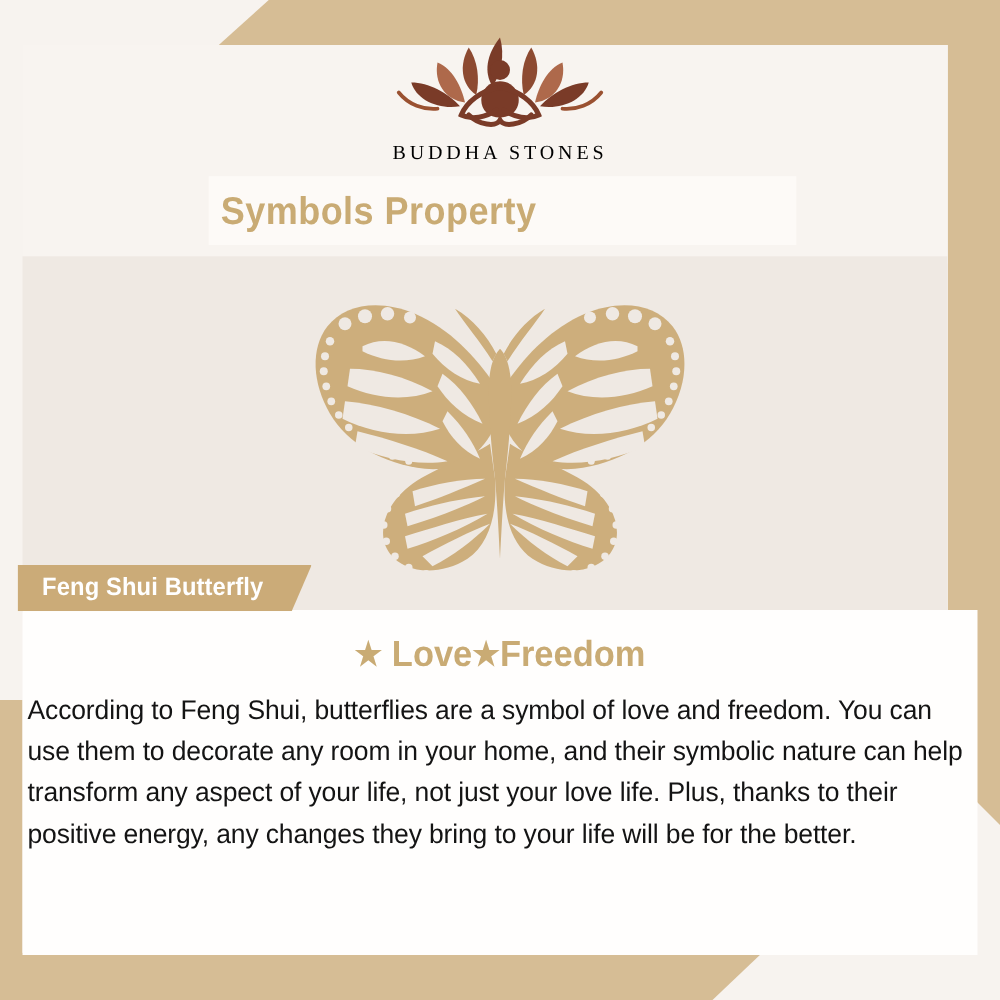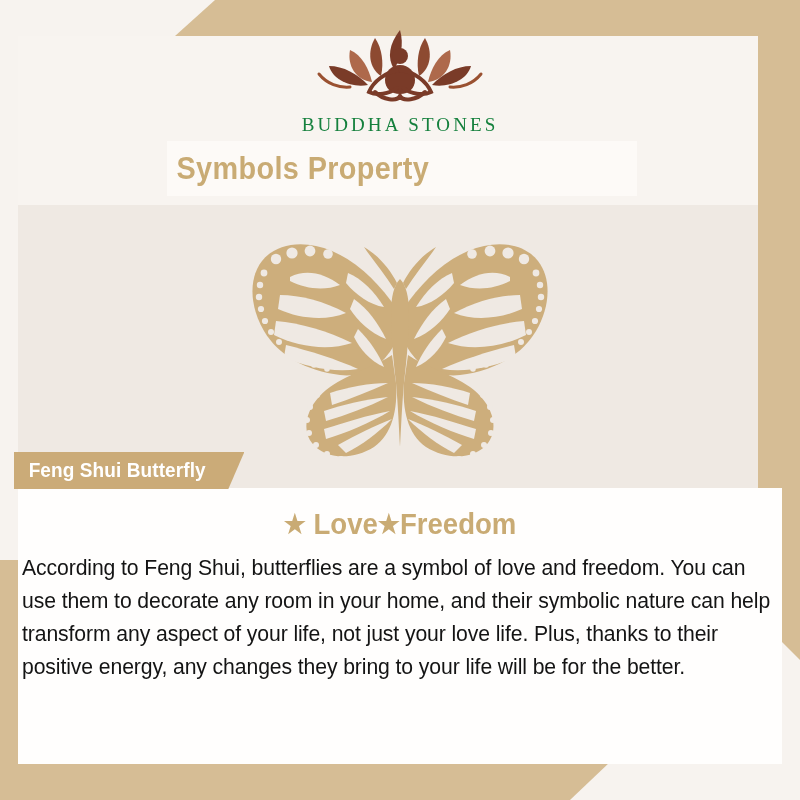--- a/index.html
+++ b/index.html
@@ -48,22 +48,22 @@
 
   
   .logo-wrap{
     position:absolute;left:0;top:22px;width:800px;
     display:flex;flex-direction:column;align-items:center;
   }
   .logo-mark{width:190px;height:88px;display:block;}
   .logo-text{
     margin-top:4px;
     font-family:"Liberation Serif", serif;
-    font-size:19px;letter-spacing:3.1px;
-    color:#15803d;font-weight:400;
+    font-size:16px;letter-spacing:3.1px;
+    color:#000000;font-weight:400;
   }
 
   
   .title-banner{
     position:absolute;left:167px;top:141px;width:470px;height:55px;
     background:#fdfaf7;
     display:flex;align-items:center;
   }
   .title-text{
     font-size:31px;font-weight:bold;color:#c9ab74;
@@ -75,21 +75,21 @@
   .butterfly-wrap{
     position:absolute;left:0;top:225px;width:800px;height:250px;
     display:flex;align-items:center;justify-content:center;
   }
   .butterfly{display:block;width:360px;height:235px;}
 
   
   .tag{
     position:absolute;left:14px;top:452px;height:37px;
     background:#cbab78;
-    padding:0 34px 0 10px;
+    padding:0 34px 0 15px;
     display:flex;align-items:center;
     clip-path:polygon(0 0, 100% 0, calc(100% - 16px) 100%, 0 100%);
   }
   .tag-text{
     color:#ffffff;font-size:20px;font-weight:bold;
     letter-spacing:.1px;transform:scaleX(.95);white-space:nowrap;
   }
 
   
   .lf-heading{

